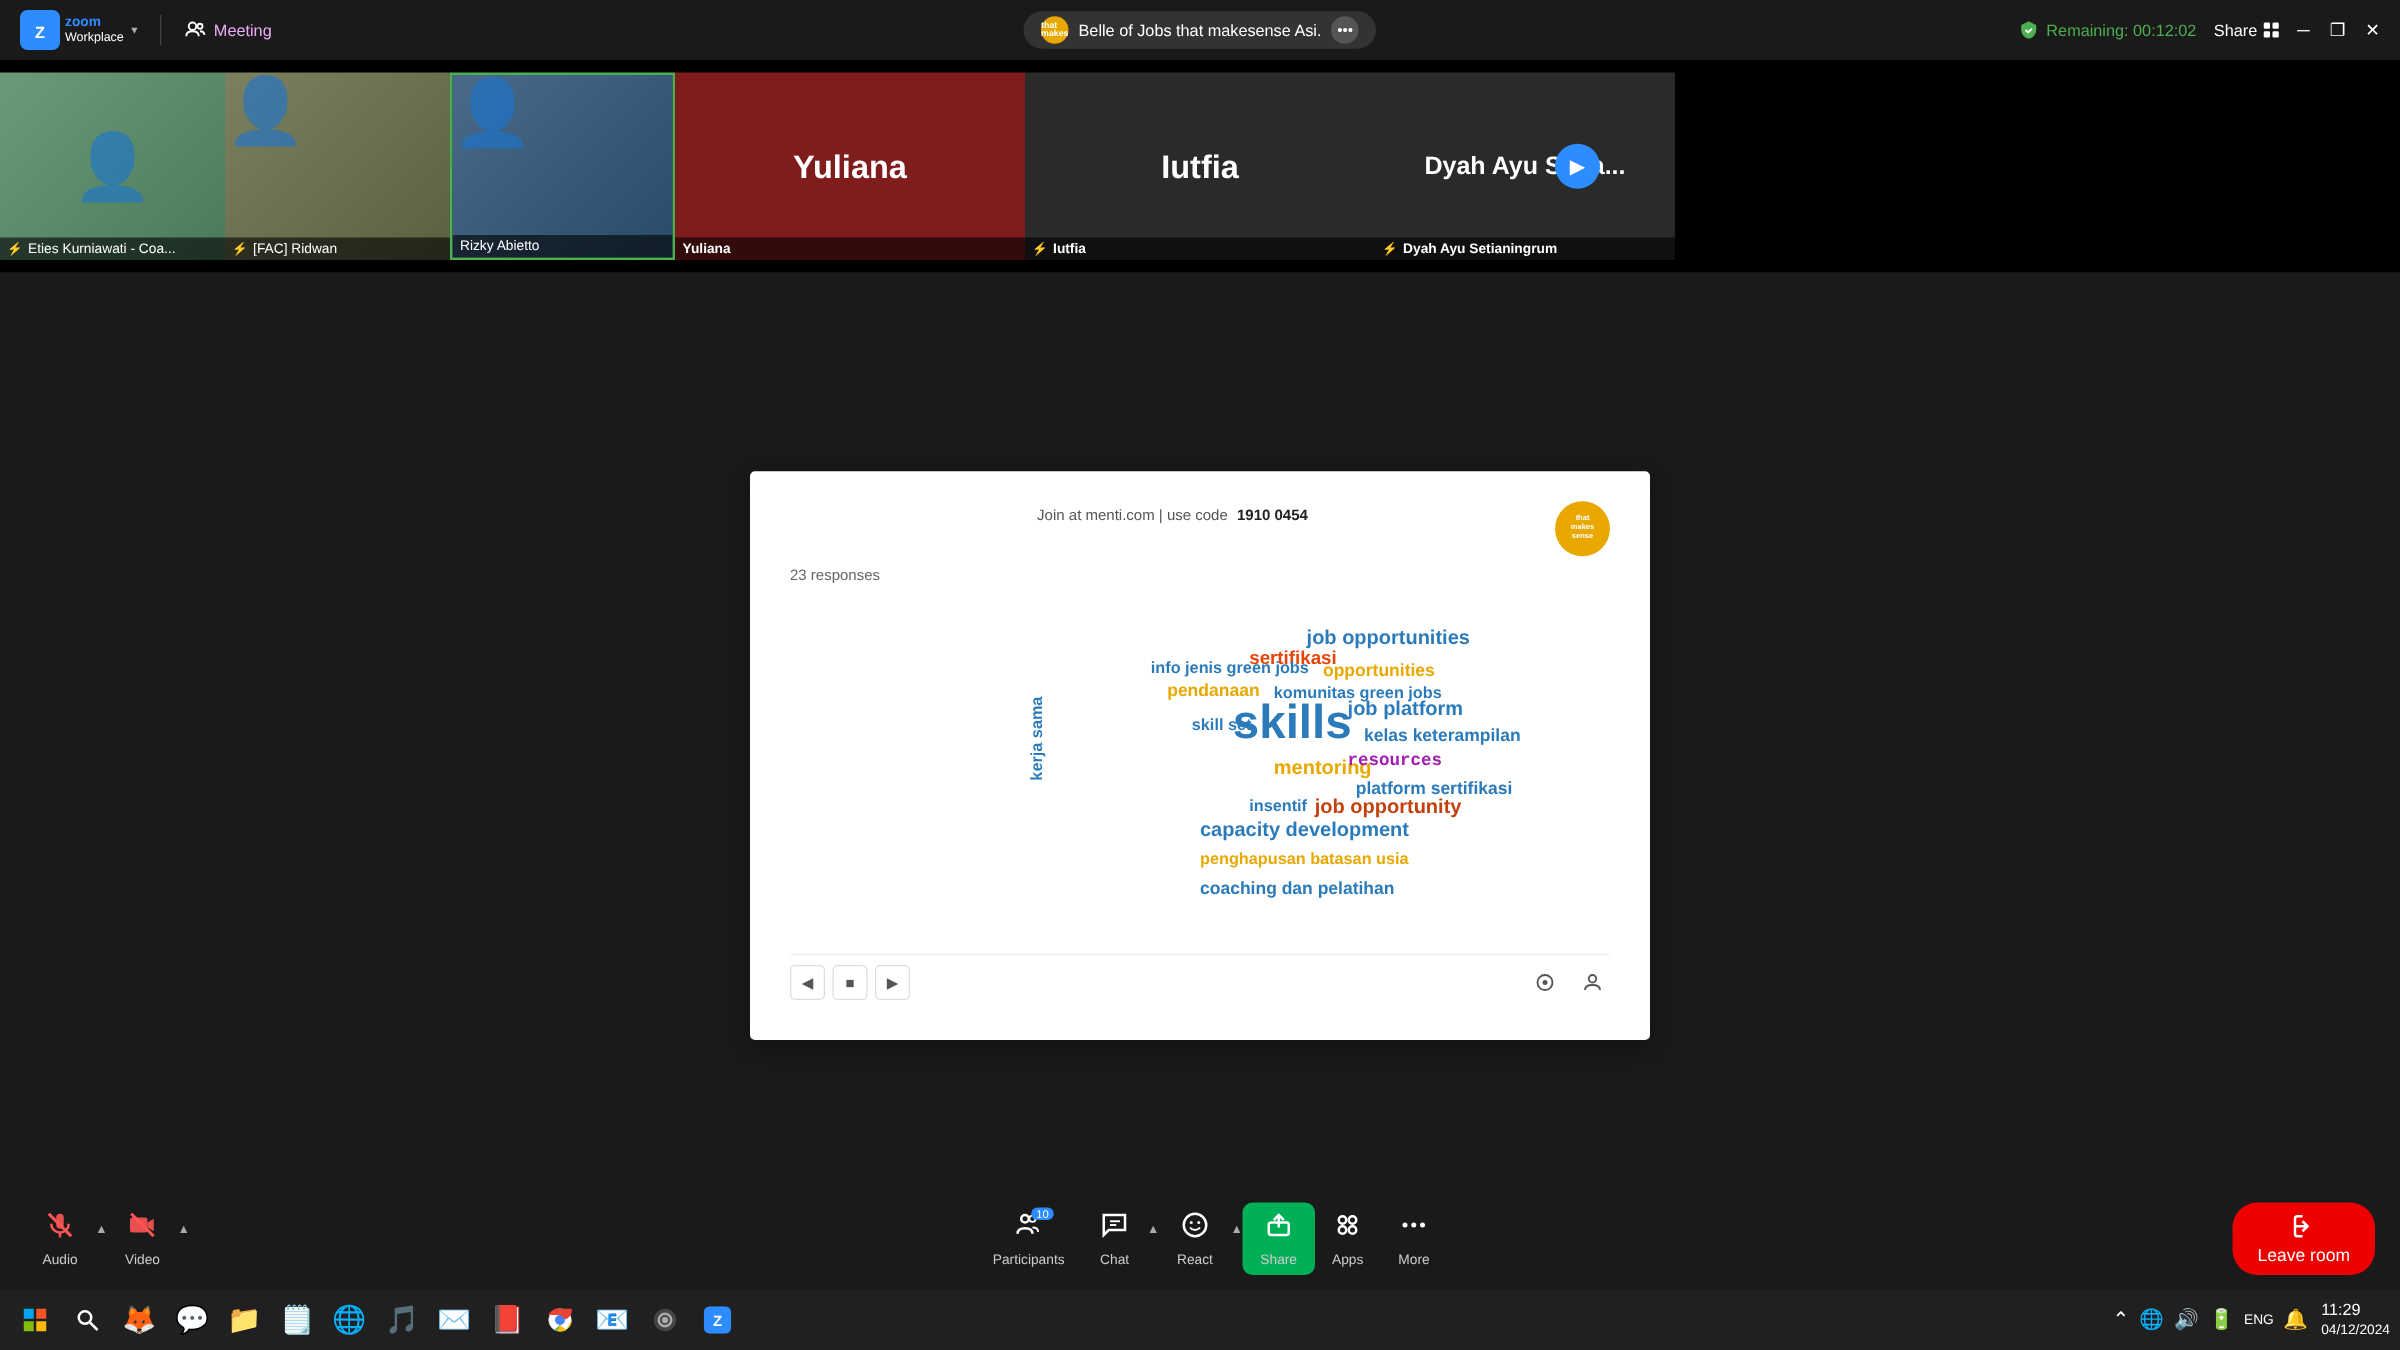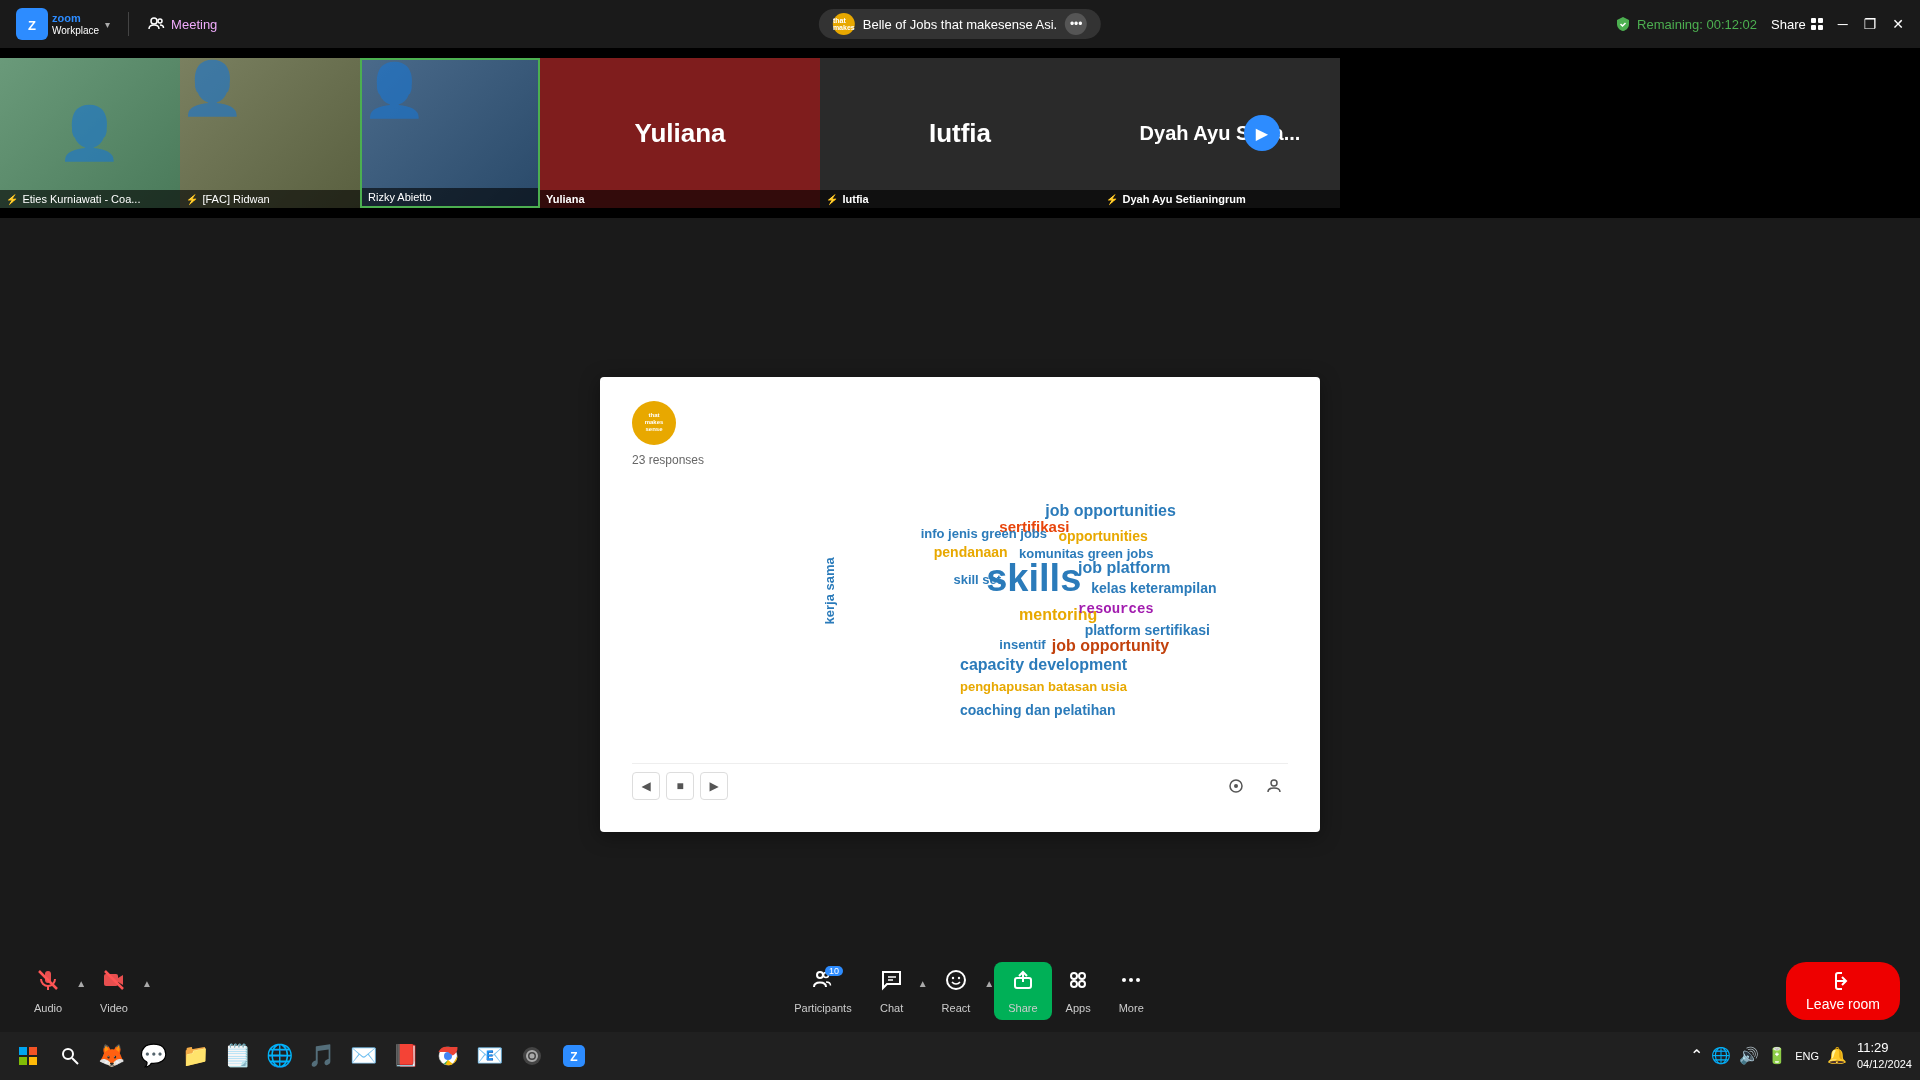--- a/index.html
+++ b/index.html
@@ -502,20 +502,24 @@
   <div style="position:absolute;right:640px;top:50%;transform:translateY(-50%)">
     <div class="nav-circle-btn">▶</div>
   </div>
 </div>
 
 <div class="main-content">
 
   <div class="menti-slide">
 
     <div style="display:flex;justify-content:space-between;align-items:flex-start;margin-bottom:8px;">
+      <div style="flex:1;text-align:center;font-size:12px;color:#555;padding-top:4px;">
+        <span>Join at menti.com | use code</span>
+        <span style="font-weight:700;color:#222;margin-left:4px;">1910 0454</span>
+      </div>
       <div class="menti-logo-circle">
         <div style="font-size:6px;line-height:1.2;text-align:center;">that<br>makes<br>sense</div>
       </div>
     </div>
 
     <div class="menti-responses">23 responses</div>
 
     <div class="word-cloud" id="wordCloud">
         <span class="word" style="font-size: 38px; color: rgb(43, 123, 186); left: 54%; top: 27%; font-weight: 800;">skills</span>
         <span class="word" style="font-size: 16px; color: rgb(43, 123, 186); left: 63%; top: 6%;">job opportunities</span>

